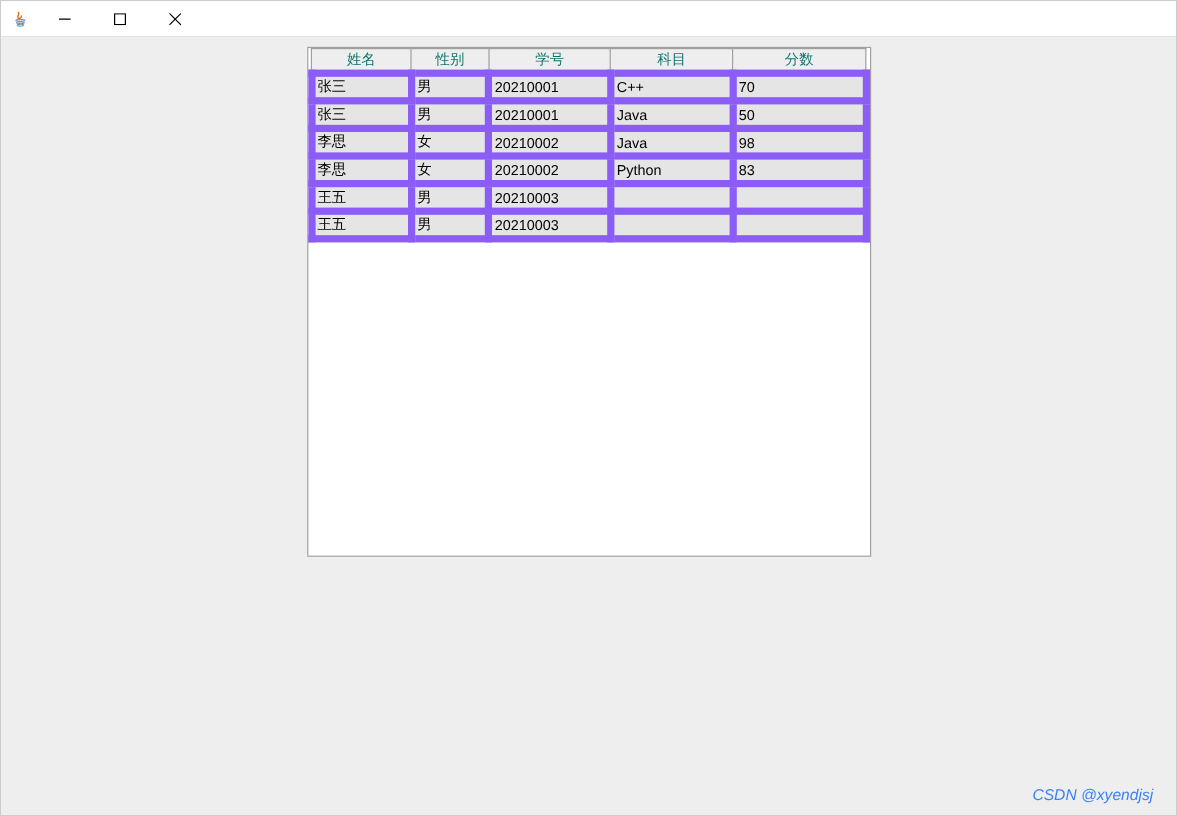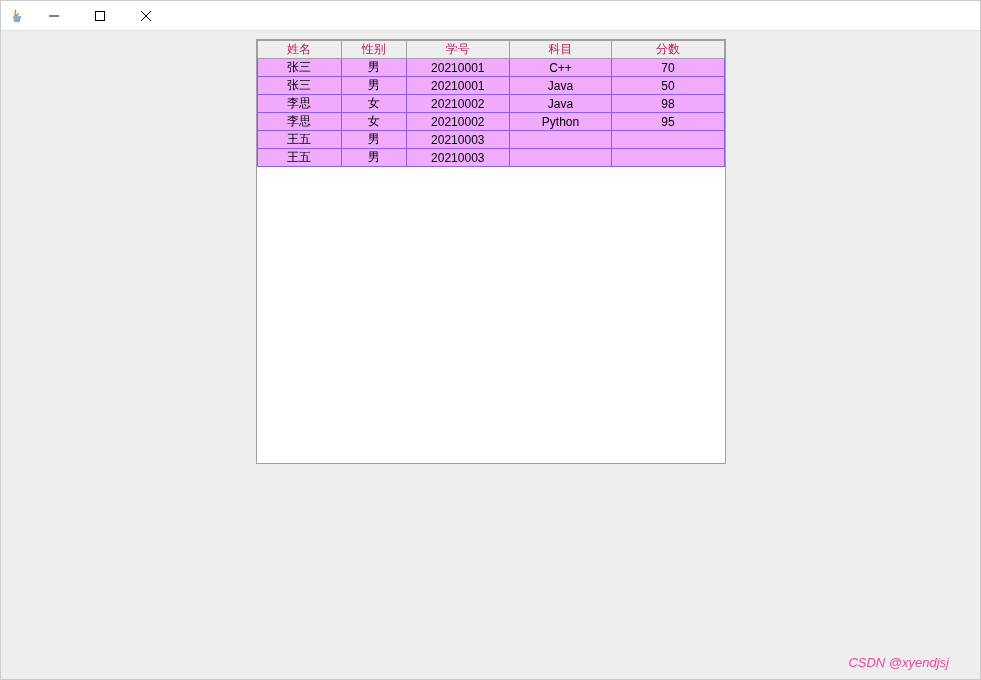--- a/index.html
+++ b/index.html
@@ -76,40 +76,40 @@
       width: 100%;
       border-collapse: collapse;
       font-size: 12px;
     }
     thead th {
       background: #eeeeee;
       border: 1px solid #a0a0a0;
       height: 18px;
       text-align: center;
       font-weight: normal;
-      color: #be185d;
+      color: #0f766e;
     }
     tbody td {
-      border: 1px solid #8b5cf6;
+      border: 6px solid #8b5cf6;
       height: 16px;
       padding: 0 2px;
-      text-align: center;
+      text-align: left;
       color: #000000;
-      background: #f0abfc;
+      background: #e5e5e5;
     }
     .col-name { width: 18%; }
     .col-gender { width: 14%; margin-left: 16px; }
     .col-id { width: 22%; }
     .col-subject { width: 22%; }
     .col-score { width: 24%; }
     .watermark {
       position: absolute;
       bottom: 10px;
-      right: 32px;
-      color: #ec4899;
+      right: 20px;
+      color: #3b82f6;
       font-size: 13px;
       font-style: italic;
     }
   </style>
 </head>
 <body>
 
 <div class="window">
   <div class="titlebar">
     <span class="titlebar-icon">
@@ -172,21 +172,21 @@
             <td>女</td>
             <td>20210002</td>
             <td>Java</td>
             <td>98</td>
           </tr>
           <tr>
             <td>李思</td>
             <td>女</td>
             <td>20210002</td>
             <td>Python</td>
-            <td>95</td>
+            <td>83</td>
           </tr>
           <tr>
             <td>王五</td>
             <td>男</td>
             <td>20210003</td>
             <td></td>
             <td></td>
           </tr>
           <tr>
             <td>王五</td>

